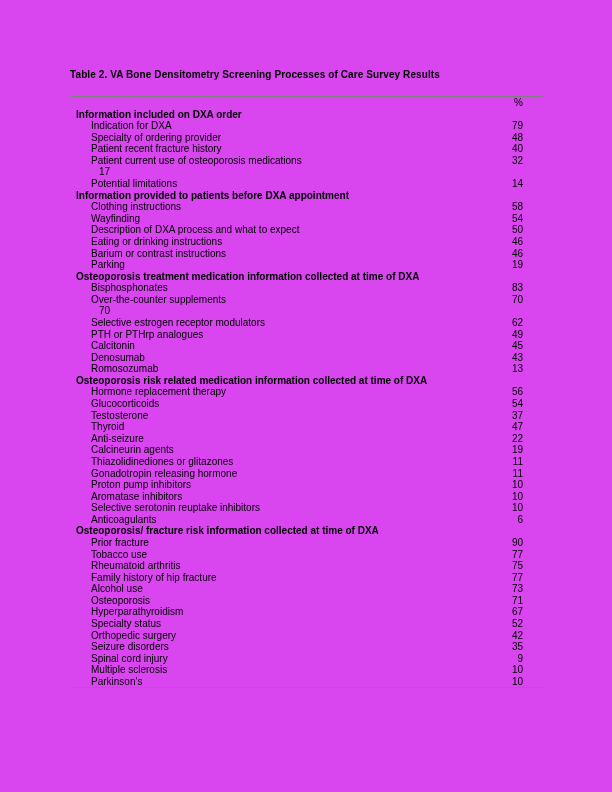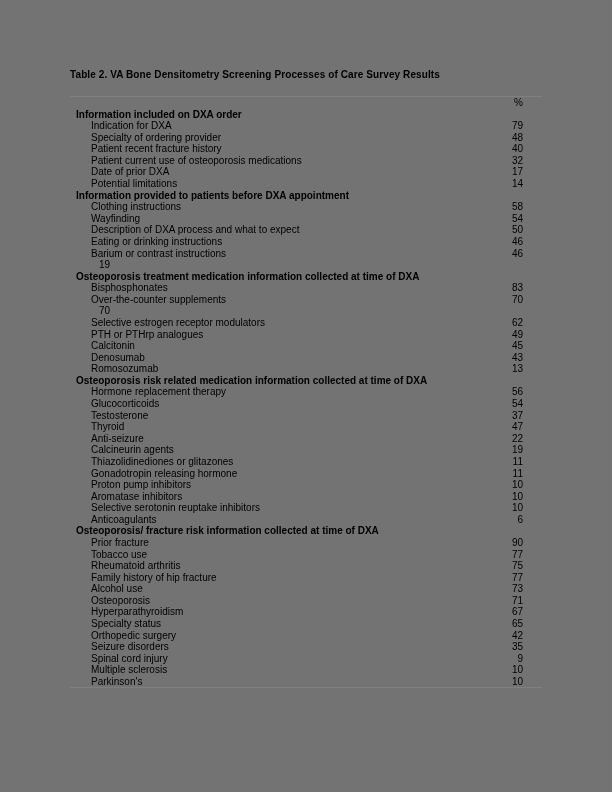--- a/index.html
+++ b/index.html
@@ -5,21 +5,21 @@
   html, body { margin: 0; padding: 0; }
   body {
     width: 612px; height: 792px;
     background: #ffffff;
     font-family: "Liberation Sans", sans-serif;
     color: #000000;
   }
   .page {
     position: relative;
     width: 612px; height: 792px;
-    background: #737373;
+    background: #d946ef;
     overflow: hidden;
   }
   .content {
     position: absolute;
     left: 70px; top: 69px;
     width: 472px;
   }
   .title {
     font-size: 10px;
     font-weight: 700;
@@ -75,21 +75,20 @@
           </div>
           <div class="row item-row">
             <span class="label item-label">Patient recent fracture history</span>
             <span class="value">40</span>
           </div>
           <div class="row item-row">
             <span class="label item-label">Patient current use of osteoporosis medications</span>
             <span class="value">32</span>
           </div>
           <div class="row item-row">
-            <span class="label item-label">Date of prior DXA</span>
             <span class="value">17</span>
           </div>
           <div class="row item-row">
             <span class="label item-label">Potential limitations</span>
             <span class="value">14</span>
           </div>
           <div class="row section-row">
             <span class="label section-label">Information provided to patients before DXA appointment</span>
           </div>
           <div class="row item-row">
@@ -106,20 +105,21 @@
           </div>
           <div class="row item-row">
             <span class="label item-label">Eating or drinking instructions</span>
             <span class="value">46</span>
           </div>
           <div class="row item-row">
             <span class="label item-label">Barium or contrast instructions</span>
             <span class="value">46</span>
           </div>
           <div class="row item-row">
+            <span class="label item-label">Parking</span>
             <span class="value">19</span>
           </div>
           <div class="row section-row">
             <span class="label section-label">Osteoporosis treatment medication information collected at time of DXA</span>
           </div>
           <div class="row item-row">
             <span class="label item-label">Bisphosphonates</span>
             <span class="value">83</span>
           </div>
           <div class="row item-row">
@@ -226,21 +226,21 @@
           <div class="row item-row">
             <span class="label item-label">Osteoporosis</span>
             <span class="value">71</span>
           </div>
           <div class="row item-row">
             <span class="label item-label">Hyperparathyroidism</span>
             <span class="value">67</span>
           </div>
           <div class="row item-row">
             <span class="label item-label">Specialty status</span>
-            <span class="value">65</span>
+            <span class="value">52</span>
           </div>
           <div class="row item-row">
             <span class="label item-label">Orthopedic surgery</span>
             <span class="value">42</span>
           </div>
           <div class="row item-row">
             <span class="label item-label">Seizure disorders</span>
             <span class="value">35</span>
           </div>
           <div class="row item-row">

